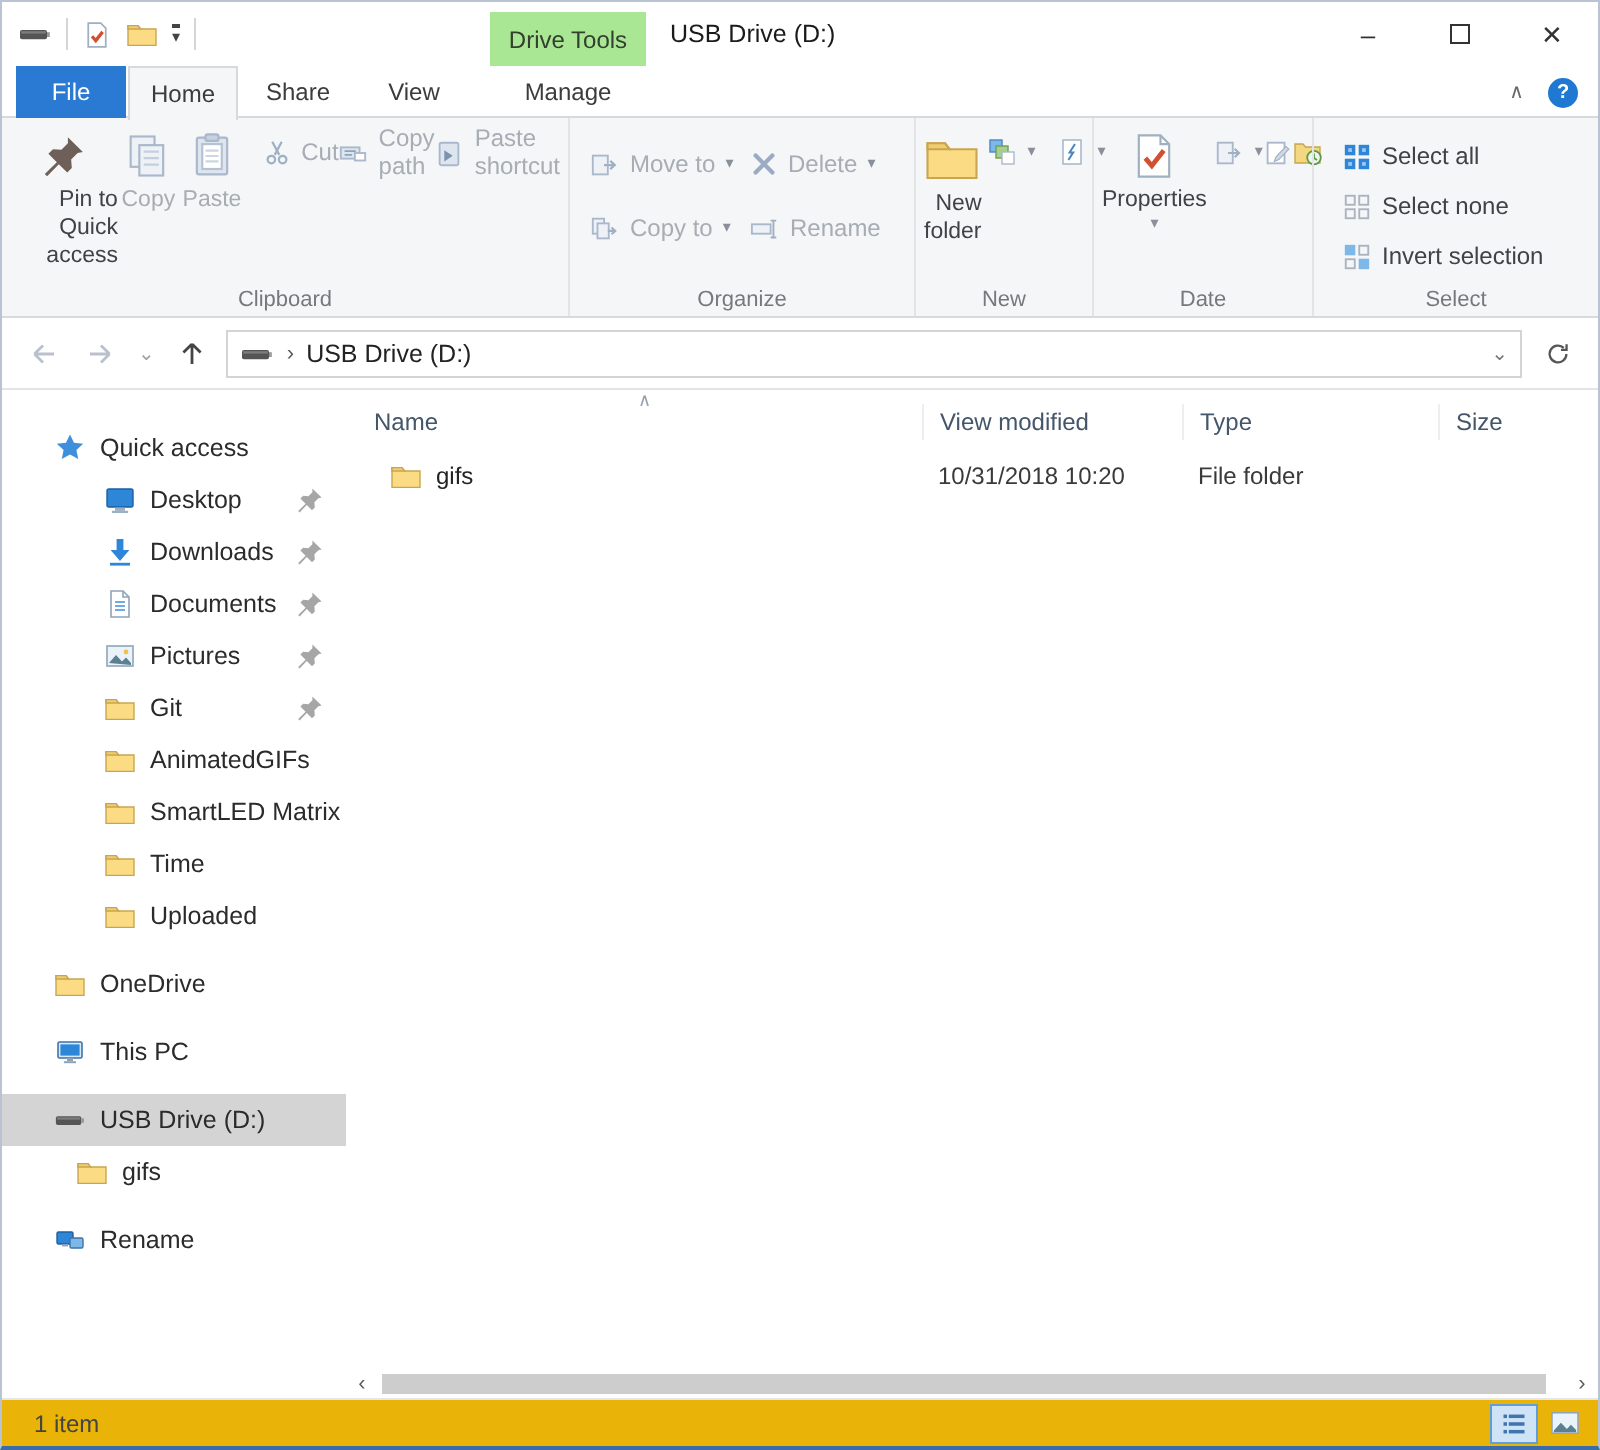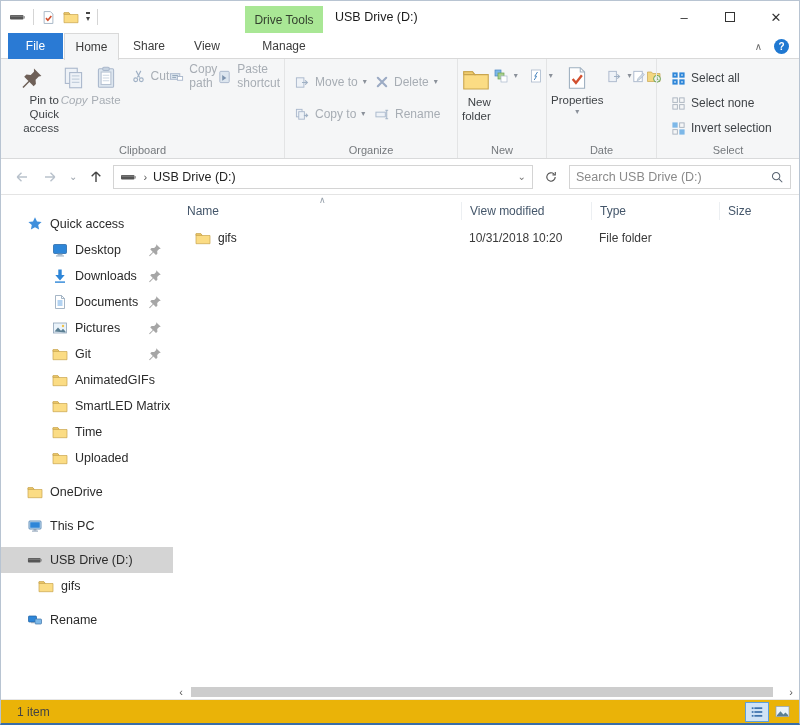--- a/index.html
+++ b/index.html
@@ -170,21 +170,21 @@
   <div class="ribbon">
     <div class="rgroup g-clip">
       <div class="bigbtn" style="width:78px;">
         <span class="ic">
             <svg width="26" height="26" viewBox="0 0 16 16">
               <path d="M9.2 2.2l4.6 4.6-1.6.3-2 2 .2 2.6-1.4 1.4-2.6-2.6-3.6 3.7-.7-.7 3.7-3.6L3.2 7.3l1.4-1.4 2.6.2 2-2z" fill="#6e6058"></path>
             </svg>
           </span>
         <span>Pin to Quick access</span>
       </div>
-      <div class="bigbtn disabled" style="width:44px;font-style:italic;">
+      <div class="bigbtn disabled" style="width:44px;">
         <span class="ic">
             <svg width="26" height="26" viewBox="0 0 24 24">
               <rect x="4" y="3" width="11" height="14" fill="#eef2f7" stroke="#aab8cc"></rect>
               <rect x="8" y="7" width="11" height="14" fill="#eef2f7" stroke="#aab8cc"></rect>
               <path d="M10 10h7M10 13h7M10 16h7" stroke="#c3cfdd"></path>
             </svg>
           </span>
         <span>Copy</span>
       </div>
       <div class="bigbtn disabled" style="width:48px;">
@@ -434,29 +434,20 @@
       <span class="crumb-sep">›</span>
       <span>USB Drive (D:)</span>
       <span class="fieldcaret">⌄</span>
     </div>
     <span class="refreshbtn">
         <svg width="14" height="14" viewBox="0 0 16 16">
           <path d="M12.8 8A4.8 4.8 0 1 1 11.3 4.5" fill="none" stroke="#555" stroke-width="1.3"></path>
           <path d="M12.9 2.4v3.2H9.7" fill="none" stroke="#555" stroke-width="1.3"></path>
         </svg>
       </span>
-    <div class="searchbox">
-      <input type="text" placeholder="Search USB Drive (D:)" style="">
-      <span class="ic">
-          <svg width="14" height="14" viewBox="0 0 16 16">
-            <circle cx="7" cy="7" r="4.2" fill="none" stroke="#5a6572" stroke-width="1.2"></circle>
-            <path d="M10.2 10.2L14 14" stroke="#5a6572" stroke-width="1.2"></path>
-          </svg>
-        </span>
-    </div>
   </div>
 
   <div class="bodyrow">
     <div class="sidebar">
       <div class="sb-item ind0">
         <span class="ic">
             <svg width="15" height="15" viewBox="0 0 16 16">
               <path d="M8 1.2l2 4.2 4.6.5-3.4 3.1.9 4.5L8 11.2l-4.1 2.3.9-4.5L1.4 5.9 6 5.4z" fill="#3f8fdc"></path>
             </svg>
           </span>

